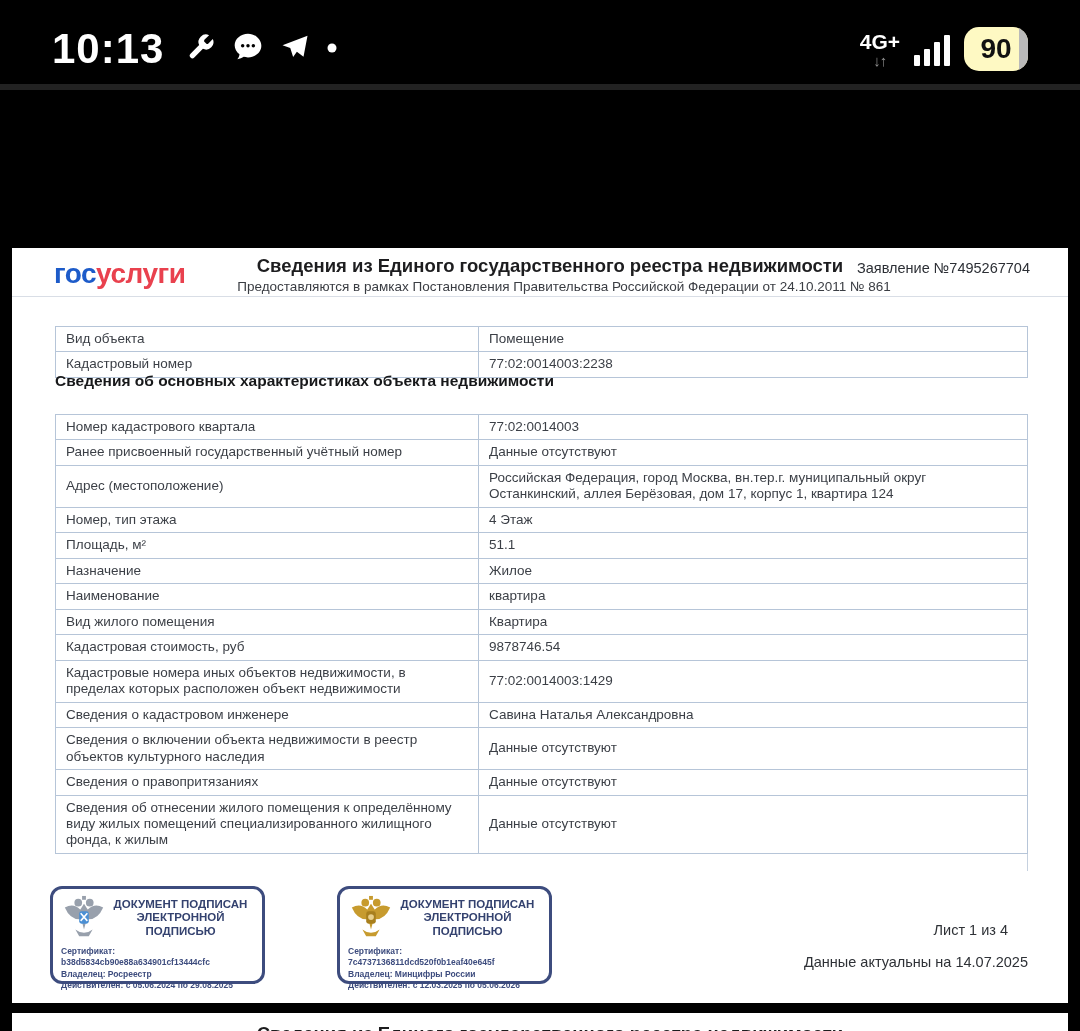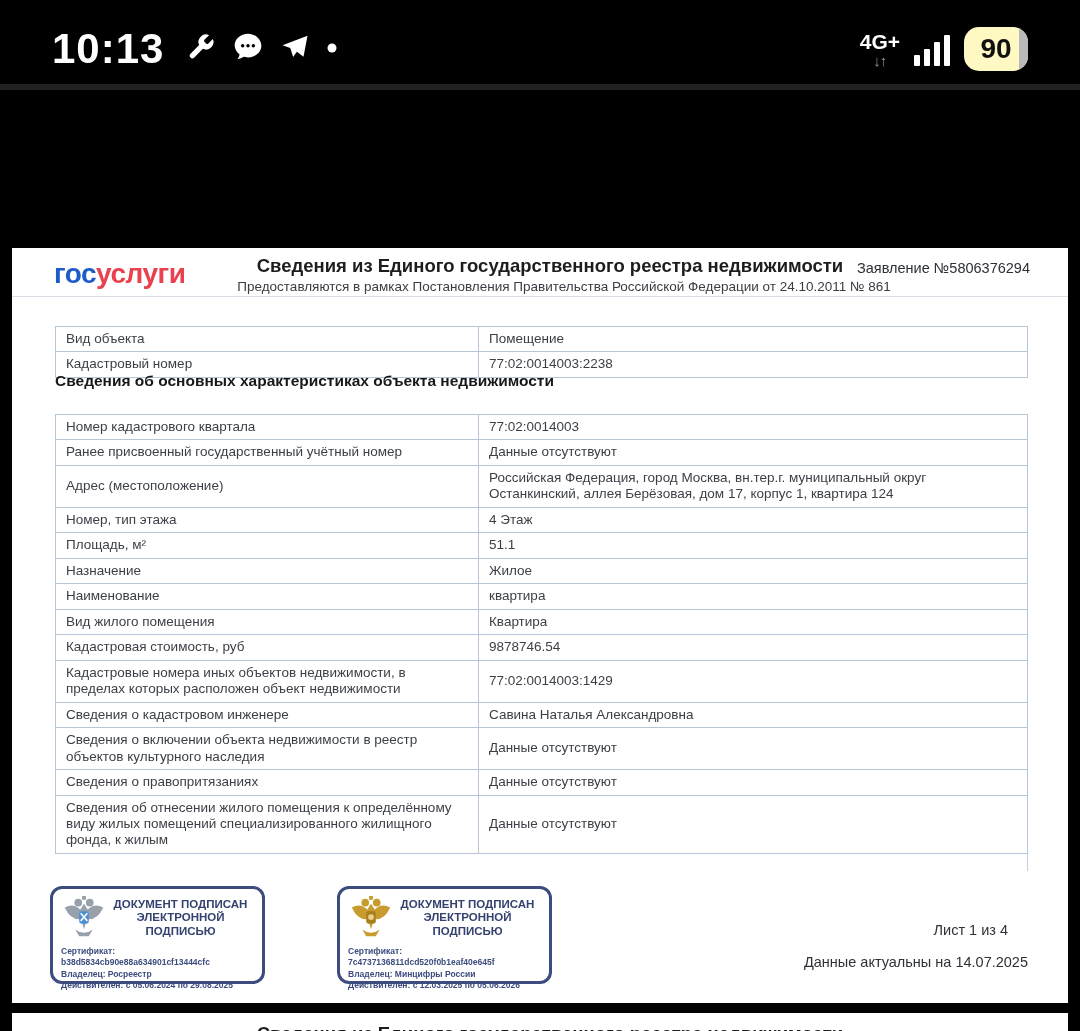--- a/index.html
+++ b/index.html
@@ -122,21 +122,21 @@
   </div>
   <div class="statusbar-edge"></div>
 
   <div class="page">
 
     <div class="doc-header">
       <div class="logo">
         <span class="blue">гос</span><span class="red">услуги</span>
       </div>
       <div class="doc-title">Сведения из Единого государственного реестра недвижимости</div>
-      <div class="application-no">Заявление №5806376294</div>
+      <div class="application-no">Заявление №7495267704</div>
       <div class="doc-subtitle">Предоставляются в рамках Постановления Правительства Российской Федерации от 24.10.2011 № 861</div>
     </div>
 
     <div class="tbl-wrap first">
       <table class="info-table">
         <tbody>
 
         <tr>
             <td class="lbl">Вид объекта</td>
             <td class="val">Помещение</td>

